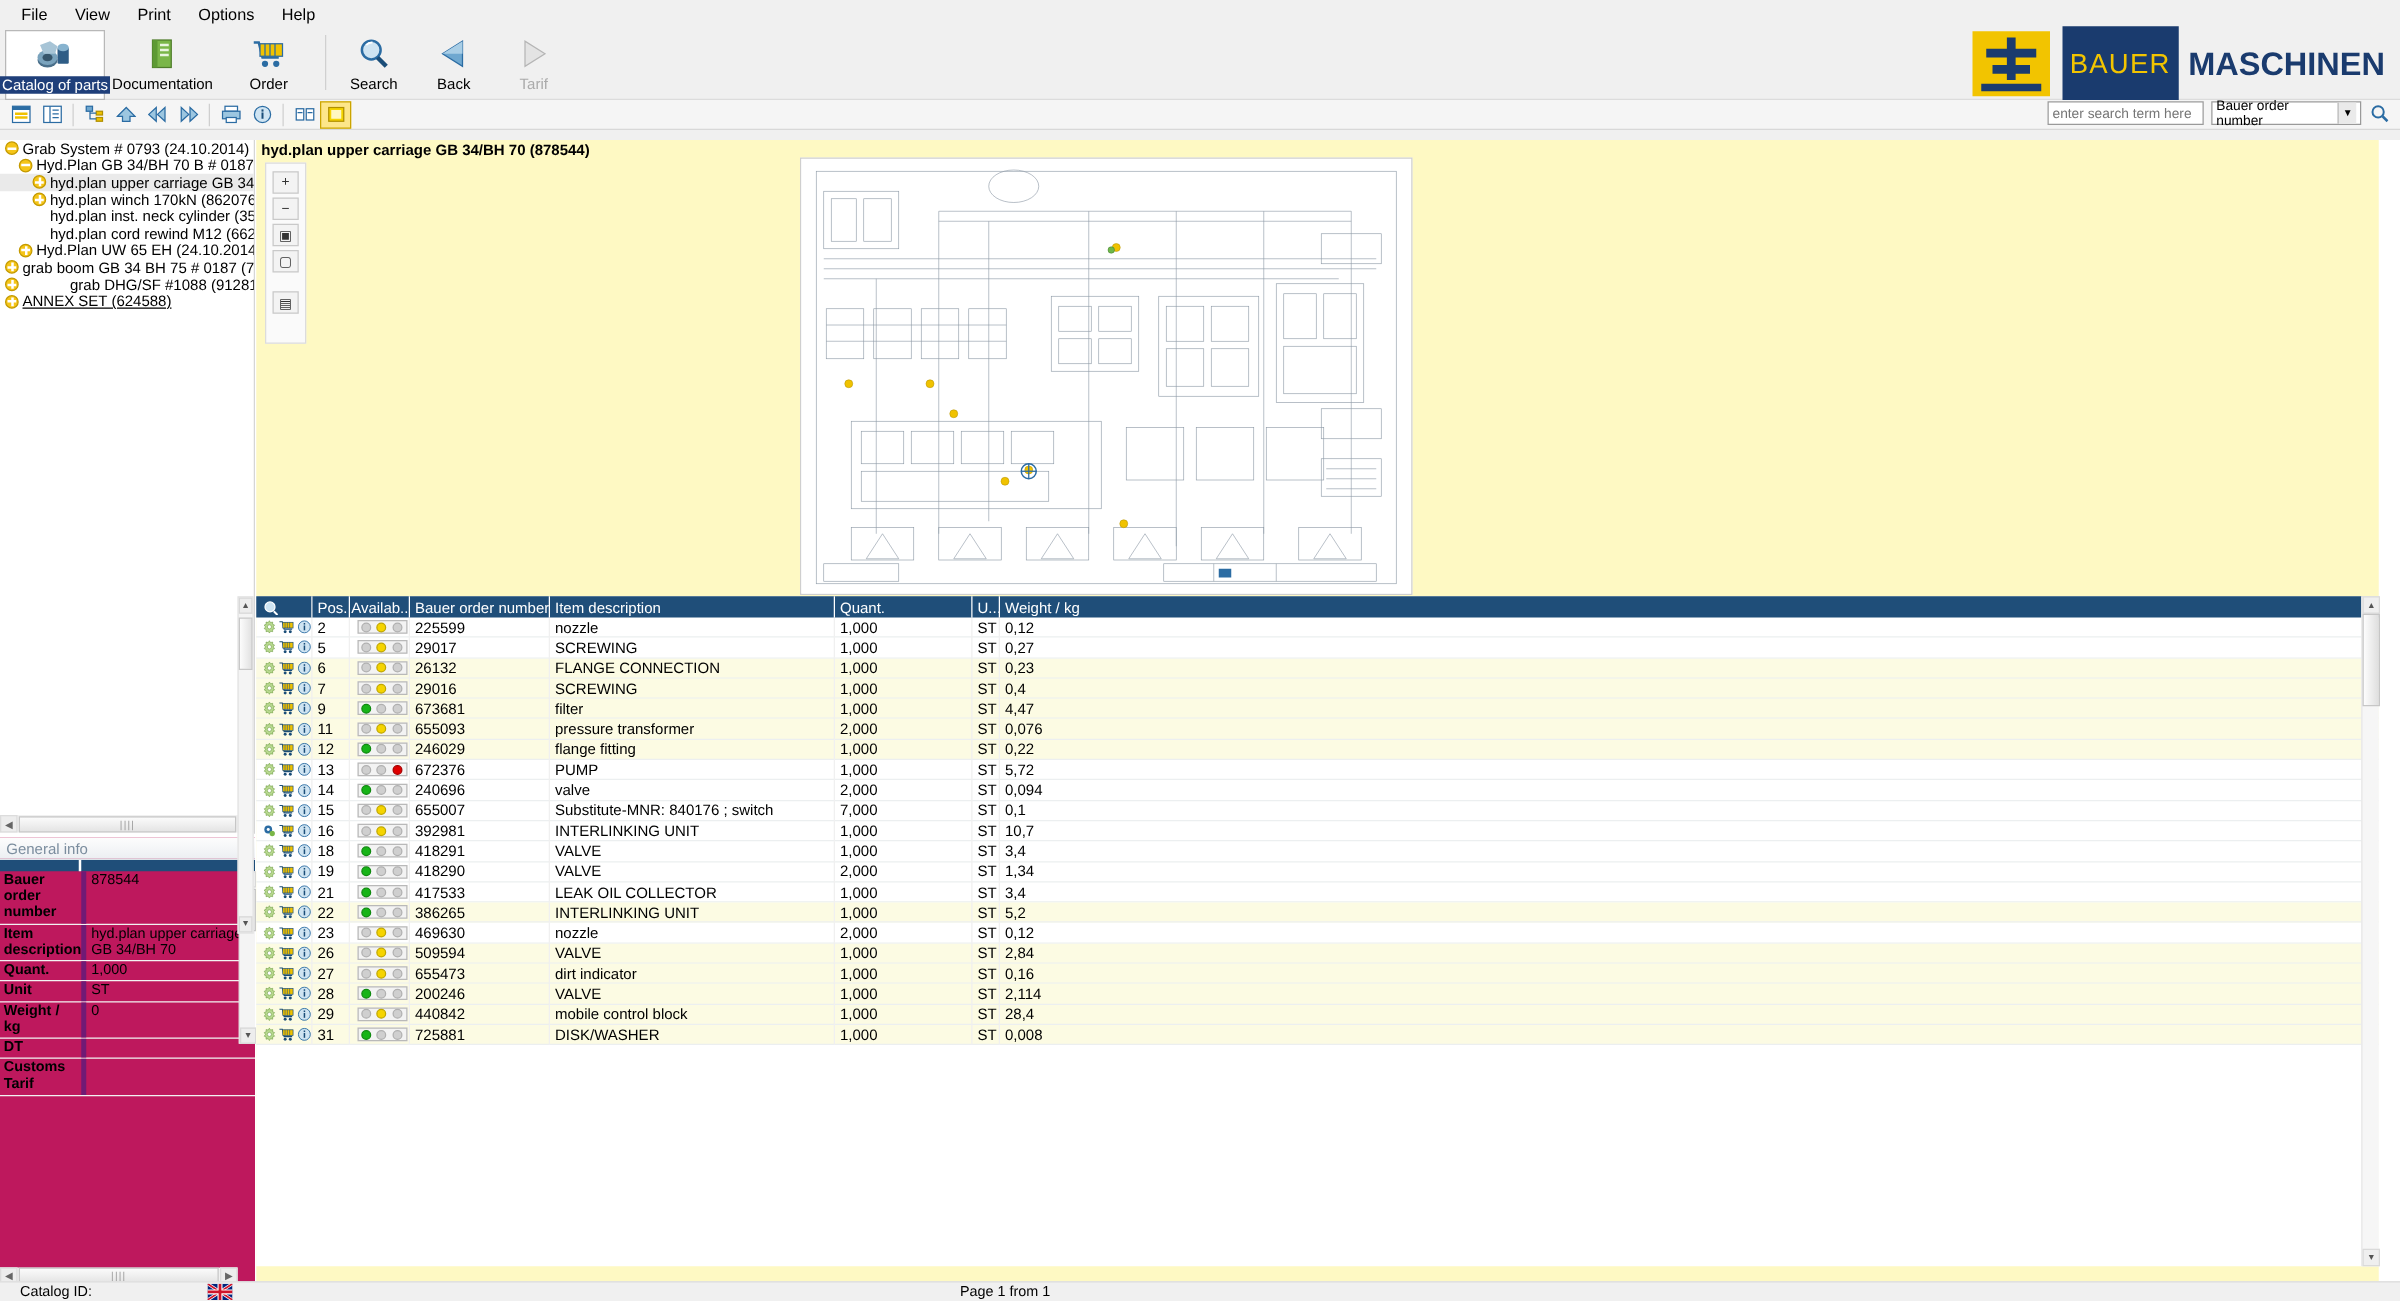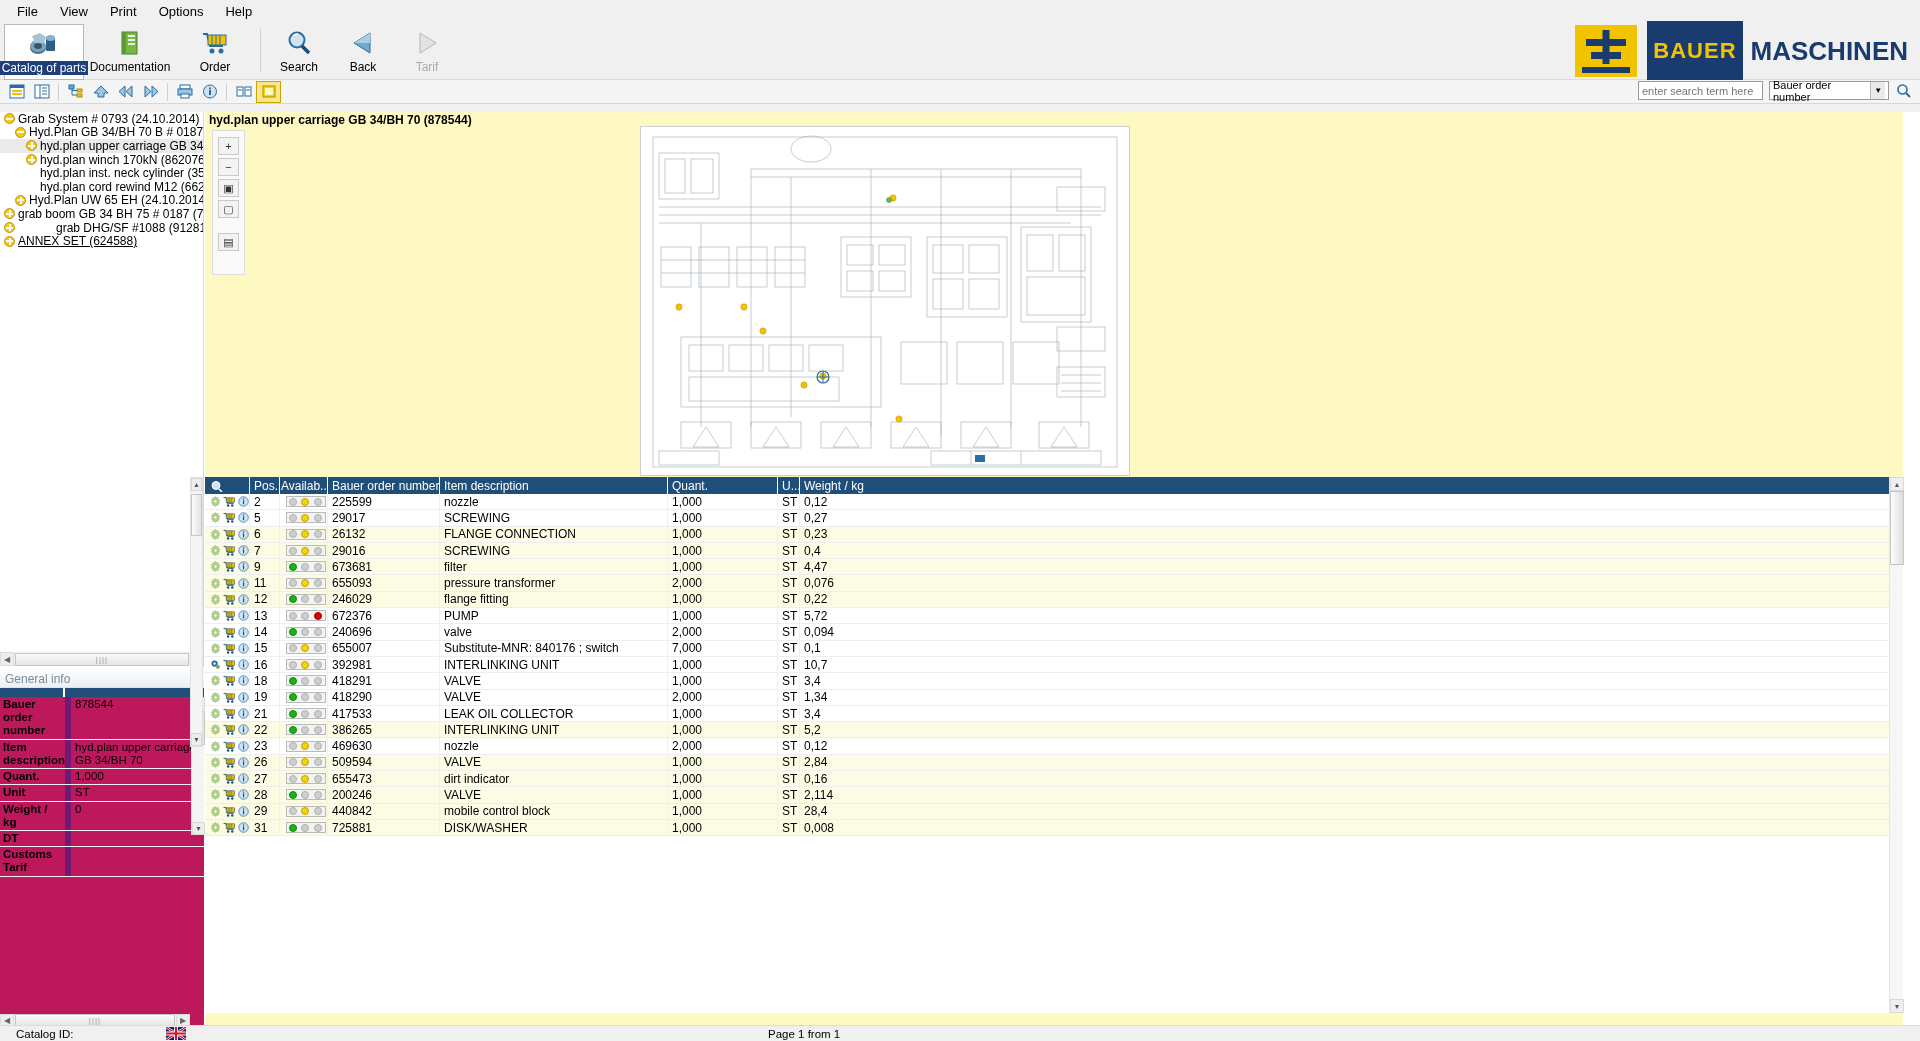--- a/index.html
+++ b/index.html
@@ -45,21 +45,21 @@
   .rib-sep { width: 1px; height: 44px; background: #d0d0d0; margin: 4px 6px 0 6px; }
   .rib-wide { width: 64px; }
   .brandbox { position: absolute; right: 12px; top: 2px; display: flex; align-items: center; height: 54px; }
   .brand-logo { width: 62px; height: 52px; background: #f2c400; position: relative; margin-right: 10px; }
   .brand-logo .v { position: absolute; left: 50%; top: 5px; width: 7px; height: 34px; background: #1a3b6e; transform: translateX(-50%); }
   .brand-logo .h1 { position: absolute; left: 11px; top: 14px; width: 40px; height: 7px; background: #1a3b6e; }
   .brand-logo .h2 { position: absolute; left: 16px; top: 27px; width: 30px; height: 7px; background: #1a3b6e; }
   .brand-logo .base { position: absolute; left: 7px; bottom: 4px; width: 48px; height: 6px; background: #1a3b6e; }
   .brand-m { font-size: 26px; font-weight: bold; color: #1a3b6e; letter-spacing: 0px; line-height: 1; }
   .brand-row { display: flex; align-items: center; }
-  .brand-badge { background: #1a3b6e; color: #f2c400; font-size: 22px; font-weight: bold;
+  .brand-badge { background: #1a3b6e; color: #f2c400; font-size: 22px; font-weight: normal;
                  padding: 17px 6px; letter-spacing: 1px; }
 
   
   .toolbar2 { height: 24px; background: #f5f5f5; display: flex; align-items: center;
               padding-left: 4px; border-bottom: 1px solid #d8d8d8; position: relative; }
   .tb-ico { width: 25px; height: 22px; display: flex; align-items: center; justify-content: center; }
   .tb-ico svg { display: block; }
   .tb-sep { width: 1px; height: 18px; background: #cfcfcf; margin: 0 4px; }
   .search-area { position: absolute; right: 8px; top: 1px; display: flex; align-items: center; }
   .search-input { width: 125px; height: 19px; border: 1px solid #9a9a9a; background: #fff;
@@ -96,21 +96,21 @@
   
   .gi-panel { position: absolute; left: 0; top: 558px; width: 204px; height: 357px; background: #be185d; }
   .gi-header { height: 18px; background: linear-gradient(#fdfdfd,#eceff2); font-size: 12px;
                color: #7b8d9e; padding-left: 5px; display: flex; align-items: center;
                border-bottom: 1px solid #dde3e8; }
   .gi-topbar { height: 9px; background: #1f4e79; display: flex; }
   .gi-topbar .c1 { width: 65px; border-right: 2px solid #fff; }
   .gi-rows { position: relative; }
   .gi-row { display: flex; font-size: 11.5px; border-bottom: 1px solid #f2f2f2; min-height: 16px; }
   .gi-k { width: 65px; font-weight: bold; padding: 1px 3px; line-height: 1.15; }
-  .gi-v { flex: 1; padding: 1px 4px; line-height: 1.15; border-left: 6px solid #701a75; }
+  .gi-v { flex: 1; padding: 1px 4px; line-height: 1.15; border-left: 4px solid #701a75; }
   .gi-vscroll { position: absolute; right: 0; top: 0; width: 13px; height: 138px;
                 background: #f4f4f4; border-left: 1px solid #e2e2e2; }
   .gi-vs-btn { width: 13px; height: 13px; background: #ededed; border: 1px solid #d8d8d8;
                display: flex; align-items: center; justify-content: center; font-size: 7px; color: #555; }
   .gi-vs-thumb { position: absolute; top: 14px; width: 13px; height: 34px;
                  background: linear-gradient(90deg,#fcfcfc,#e0e0e0); border: 1px solid #c8c8c8; }
   .gi-hscroll { position: absolute; left: 0; bottom: 0; width: 190px; height: 13px;
                 background: #f0f0f0; display: flex; align-items: center; }
 
   

